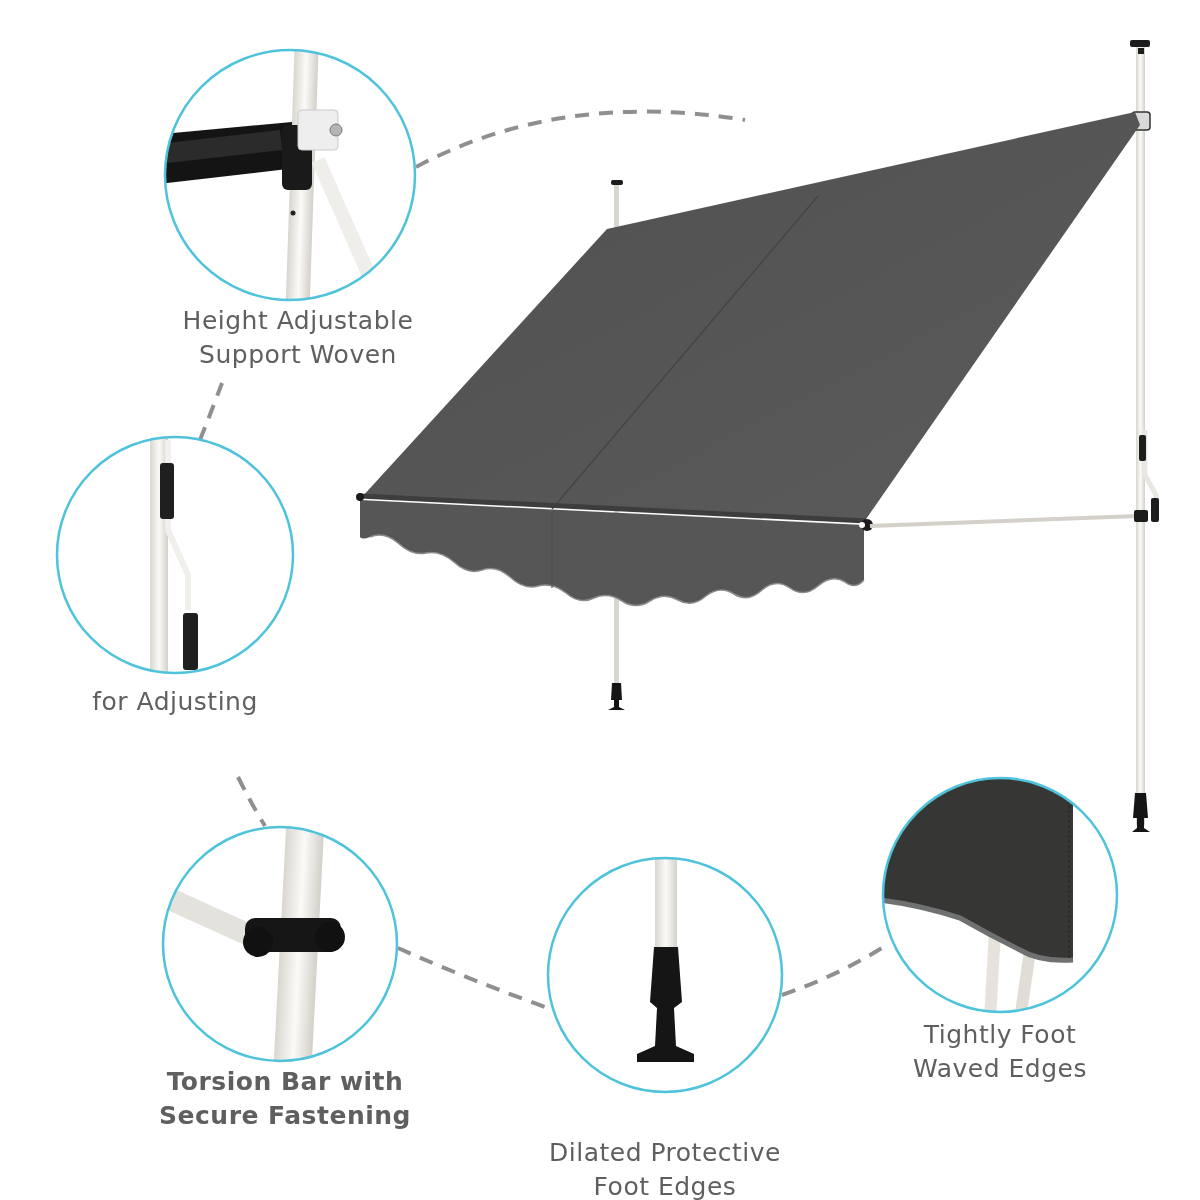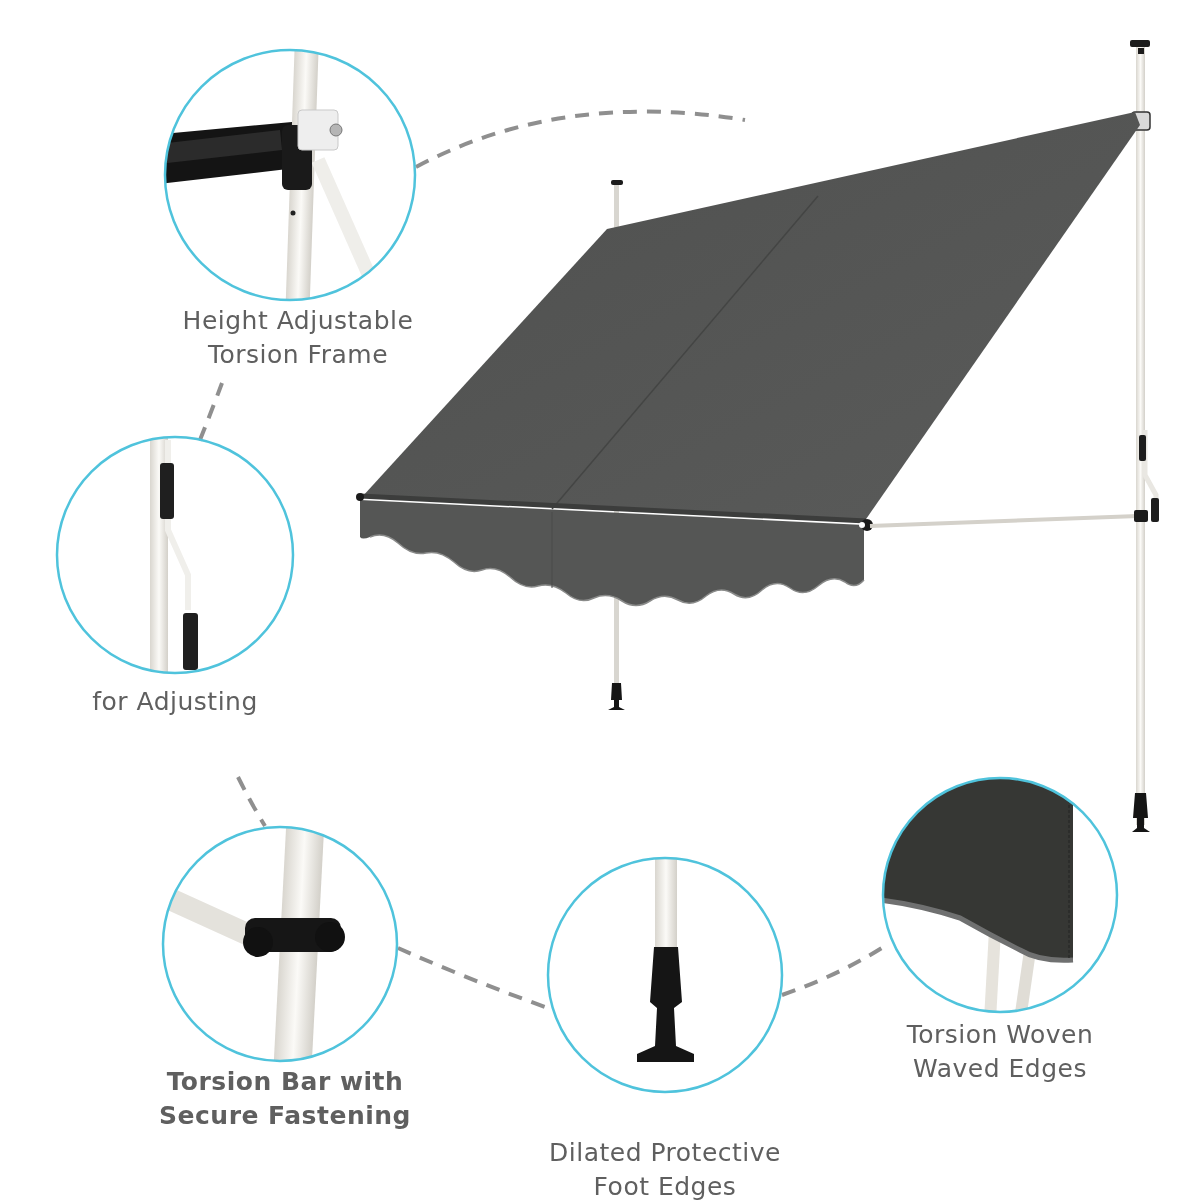--- a/index.html
+++ b/index.html
@@ -144,30 +144,30 @@
       <path d="M880 900 Q920 905 960 918 Q990 935 1020 950 Q1040 962 1073 960" fill="none" stroke="#6f7070" stroke-width="5"></path>
       <line x1="1069" y1="790" x2="1069" y2="960" stroke="#2a2b29" stroke-width="1.5" stroke-dasharray="3 2"></line>
     </g>
     <circle cx="1000" cy="895" r="117" fill="none" stroke="#4fc3dc" stroke-width="2.5"></circle>
   </g>
 </svg>
 
   
   <div class="label" style="left:148px; top:304px; width:300px;">
     <span>Height Adjustable</span>
-    <span>Torsion Frame</span>
+    <span>Support Woven</span>
   </div>
   <div class="label" style="left:50px; top:685px; width:250px;">
     <span>for Adjusting</span>
   </div>
   <div class="label" style="left:140px; top:1065px; width:290px;font-weight:bold;">
     <span>Torsion Bar with</span>
     <span>Secure Fastening</span>
   </div>
   <div class="label" style="left:510px; top:1136px; width:310px;">
     <span>Dilated Protective</span>
     <span>Foot Edges</span>
   </div>
   <div class="label" style="left:880px; top:1018px; width:240px;">
-    <span>Torsion Woven</span>
+    <span>Tightly Foot</span>
     <span>Waved Edges</span>
   </div>
 </div>
 
 </body></html>

